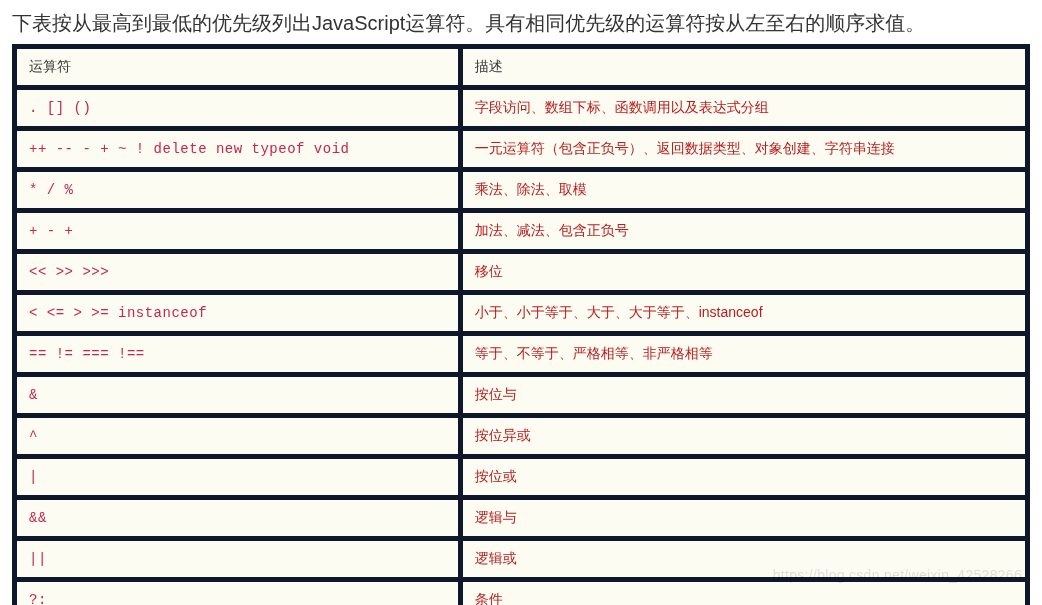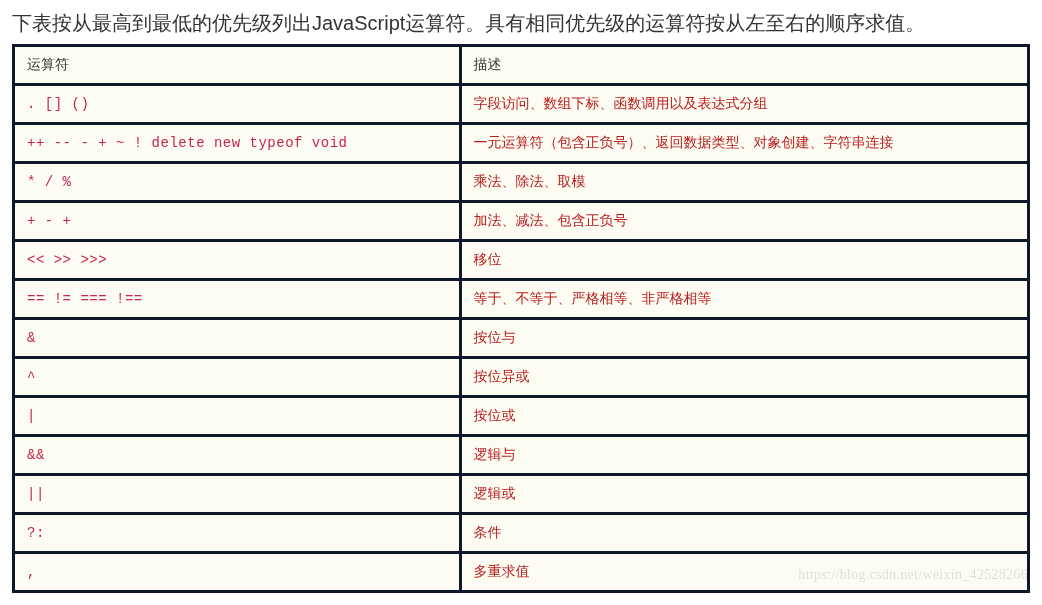--- a/index.html
+++ b/index.html
@@ -19,47 +19,47 @@
       font-size: 20px;
       line-height: 1.5;
     }
     table {
       width: 100%;
       border-collapse: collapse;
       background: #fdfcf3;
       border: 1px solid #d8d5c2;
     }
     th, td {
-      border: 3px solid #0f172a;
+      border: 5px solid #0f172a;
       padding: 9px 12px;
       text-align: left;
       vertical-align: middle;
       font-size: 14px;
       font-weight: normal;
     }
     th {
       background: #fdfcf3;
     }
     td.operator {
       color: #c7254e;
       font-family: Consolas, Monaco, "Courier New", monospace;
       font-size: 14px;
       letter-spacing: 0.5px;
     }
     td.description {
       color: #b91c1c;
     }
     .watermark {
       position: fixed;
-      right: 14px;
+      right: 20px;
       bottom: 22px;
       color: rgba(0,0,0,0.12);
       font-size: 14px;
       pointer-events: none;
-      font-family: Liberation Serif, serif;
+      font-family: Liberation Sans, sans-serif;
       letter-spacing: 0.3px;
     }
     col.col-op {
       width: 44%;
     }
     col.col-desc {
       width: 56%;
     }
   </style>
 </head>
@@ -93,20 +93,24 @@
       </tr>
       <tr>
         <td class="operator">+ - +</td>
         <td class="description">加法、减法、包含正负号</td>
       </tr>
       <tr>
         <td class="operator">&lt;&lt; &gt;&gt; &gt;&gt;&gt;</td>
         <td class="description">移位</td>
       </tr>
       <tr>
+        <td class="operator">&lt; &lt;= &gt; &gt;= instanceof</td>
+        <td class="description">小于、小于等于、大于、大于等于、instanceof</td>
+      </tr>
+      <tr>
         <td class="operator">== != === !==</td>
         <td class="description">等于、不等于、严格相等、非严格相等</td>
       </tr>
       <tr>
         <td class="operator">&amp;</td>
         <td class="description">按位与</td>
       </tr>
       <tr>
         <td class="operator">^</td>
         <td class="description">按位异或</td>

